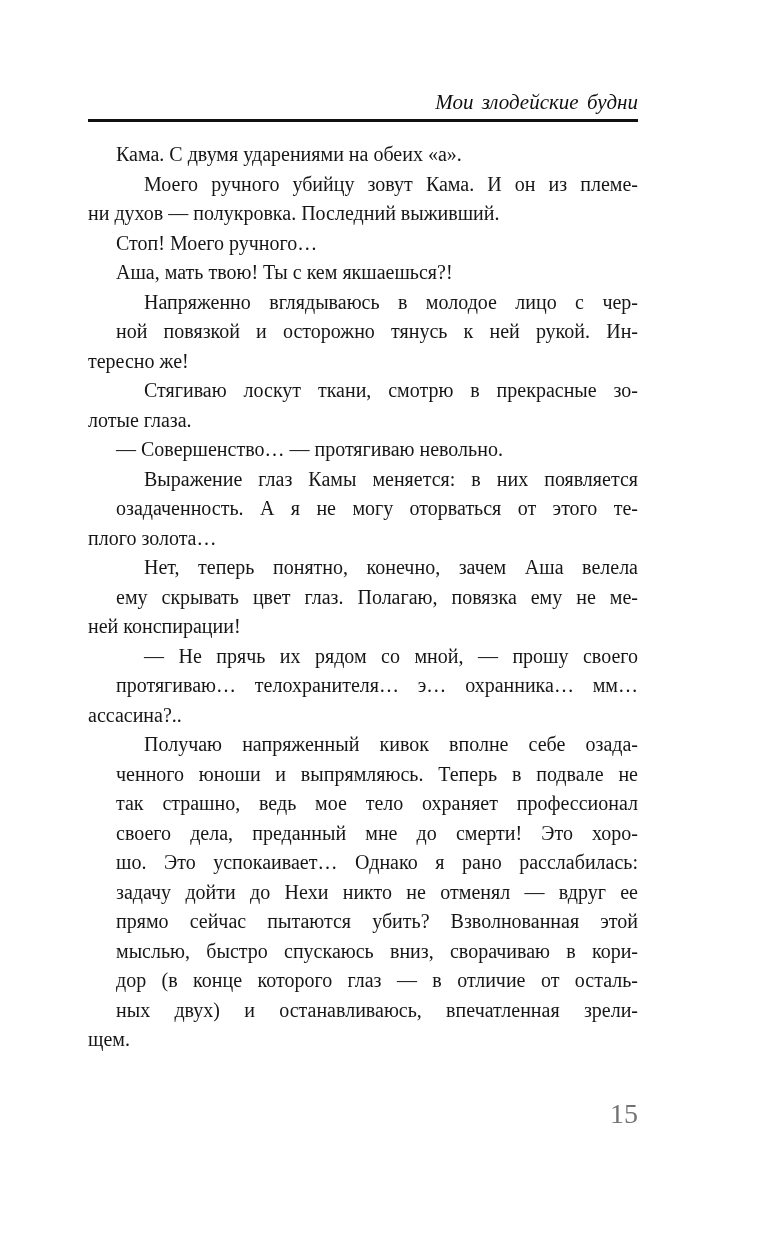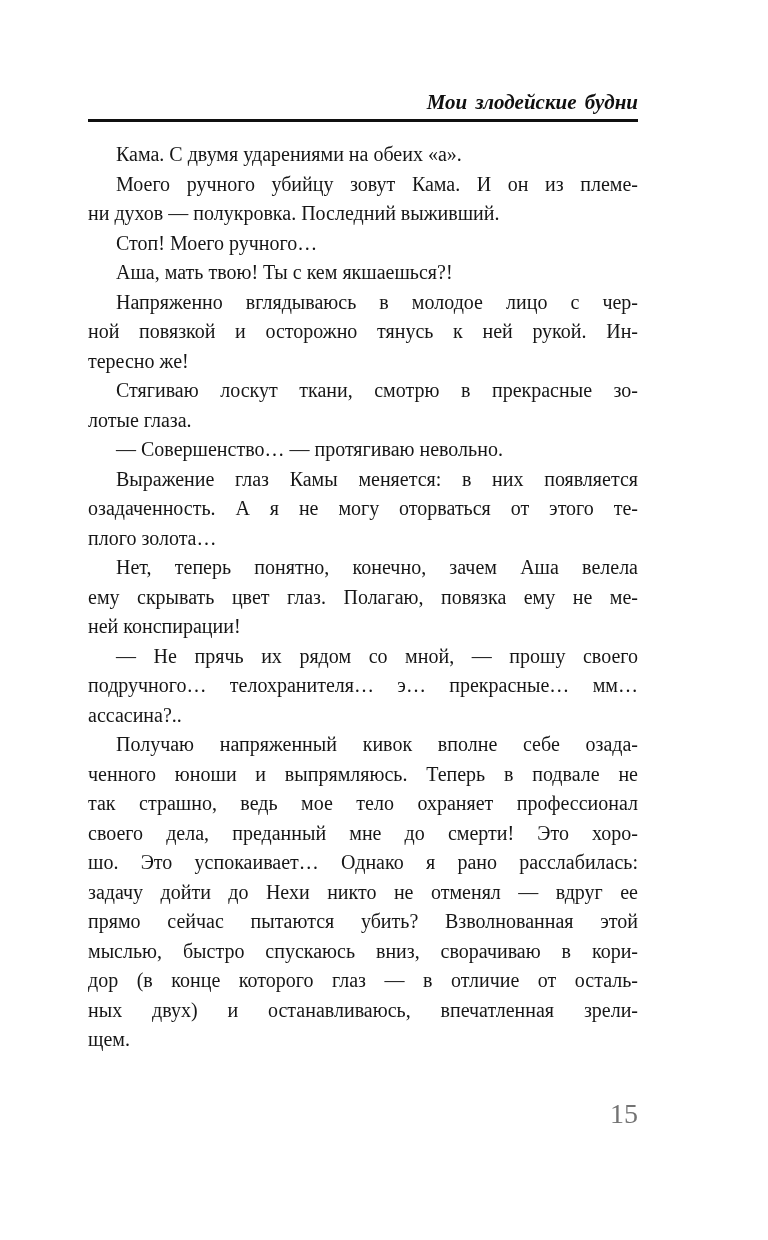--- a/index.html
+++ b/index.html
@@ -16,21 +16,21 @@
     color: #161616;
     overflow: hidden;
   }
   .running-header {
     position: absolute;
     top: 90px;
     left: 88px;
     width: 550px;
     text-align: right;
     font-style: italic;
-    font-weight: bold;
+    font-weight: normal;
     font-size: 21px;
     line-height: 24px;
     word-spacing: 3px;
     color: #101010;
     white-space: nowrap;
   }
   .header-rule {
     position: absolute;
     top: 119px;
     left: 88px;
@@ -47,20 +47,21 @@
     line-height: 29.5px;
     color: #161616;
   }
   .text-line {
     text-align: justify;
     text-align-last: left;
     white-space: normal;
   }
   .text-line.just {
     text-align-last: justify;
+    margin-left: 28px;
   }
   .text-line.indent {
     padding-left: 28px;
   }
   .text-line .it {
   }
   .page-number {
     position: absolute;
     top: 1090px;
     left: 88px;
@@ -90,21 +91,21 @@
       <div class="text-line indent just"><span>Стягиваю лоскут ткани, смотрю в прекрасные зо-</span></div>
       <div class="text-line"><span>лотые глаза.</span></div>
       <div class="text-line indent"><span>— Совершенство… — протягиваю невольно.</span></div>
       <div class="text-line indent just"><span>Выражение глаз Камы меняется: в них появляется</span></div>
       <div class="text-line just"><span>озадаченность. А я не могу оторваться от этого те-</span></div>
       <div class="text-line"><span>плого золота…</span></div>
       <div class="text-line indent just"><span>Нет, теперь понятно, конечно, зачем Аша велела</span></div>
       <div class="text-line just"><span>ему скрывать цвет глаз. Полагаю, повязка ему не ме-</span></div>
       <div class="text-line"><span>ней конспирации!</span></div>
       <div class="text-line indent just"><span>— Не прячь их рядом со мной, — прошу своего</span></div>
-      <div class="text-line just"><span>подручного… телохранителя… э… прекрасные… мм…</span></div>
+      <div class="text-line just"><span>протягиваю… телохранителя… э… охранника… мм…</span></div>
       <div class="text-line"><span class="it">ассасина</span><span>?..</span></div>
       <div class="text-line indent just"><span>Получаю напряженный кивок вполне себе озада-</span></div>
       <div class="text-line just"><span>ченного юноши и выпрямляюсь. Теперь в подвале не</span></div>
       <div class="text-line just"><span>так страшно, ведь мое тело охраняет профессионал</span></div>
       <div class="text-line just"><span>своего дела, преданный мне до смерти! Это хоро-</span></div>
       <div class="text-line just"><span>шо. Это успокаивает… Однако я рано расслабилась:</span></div>
       <div class="text-line just"><span>задачу дойти до Нехи никто не отменял — вдруг ее</span></div>
       <div class="text-line just"><span>прямо сейчас пытаются убить? Взволнованная этой</span></div>
       <div class="text-line just"><span>мыслью, быстро спускаюсь вниз, сворачиваю в кори-</span></div>
       <div class="text-line just"><span>дор (в конце которого глаз — в отличие от осталь-</span></div>

